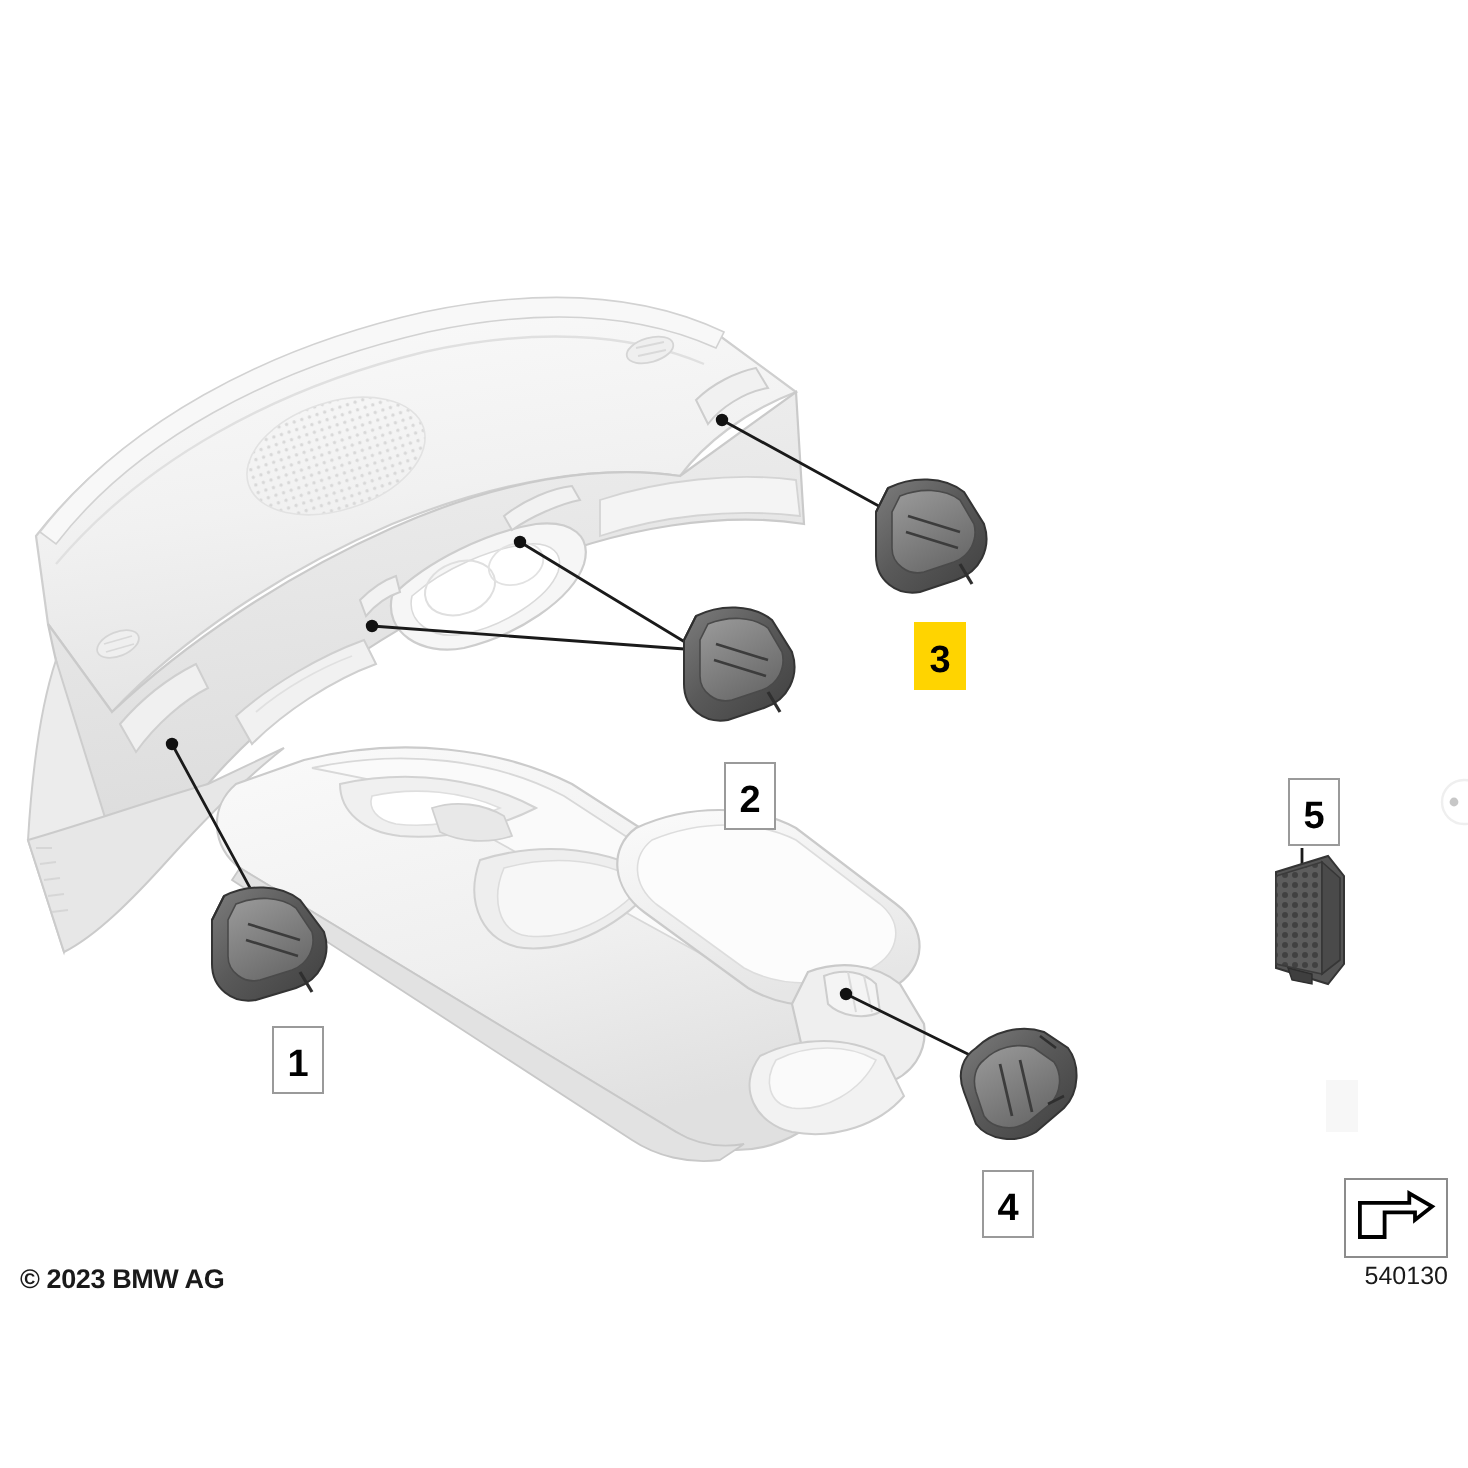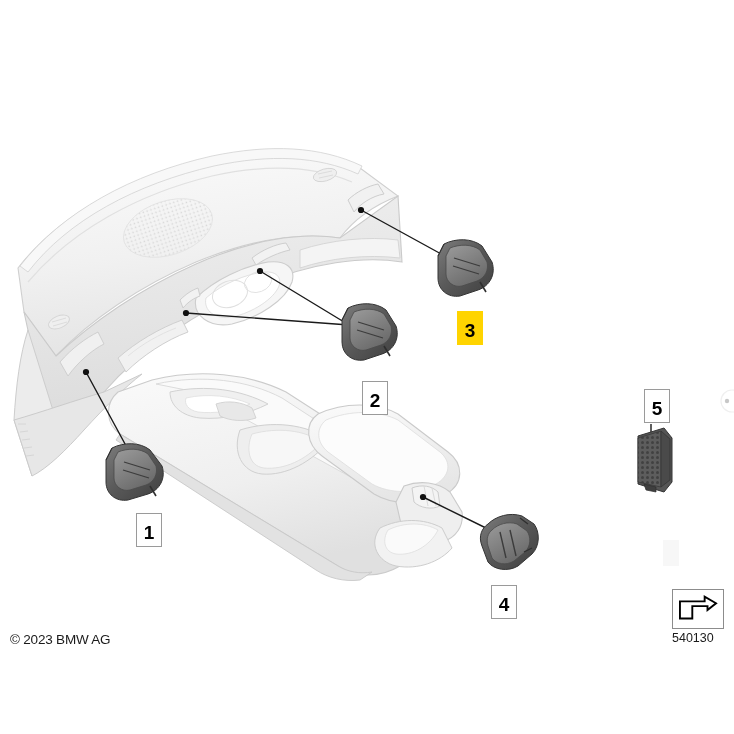--- a/index.html
+++ b/index.html
@@ -50,33 +50,33 @@
   .callout.highlighted {
     background: #ffd400;
     border-color: #ffd400;
   }
   
   #copyright {
     position: absolute;
     left: 10px;
     top: 632px;
     font-size: 13.5px;
-    font-weight: normal;
+    font-weight: bold;
     color: #1a1a1a;
     letter-spacing: -0.2px;
     white-space: nowrap;
     font-family: "Liberation Sans", sans-serif;
   }
   
   #diagram-id-plate {
     position: absolute;
     left: 672px;
     top: 589px;
     width: 52px;
-    text-align: left;
+    text-align: right;
   }
   #diagram-id-plate .frame {
     width: 52px;
     height: 40px;
     box-sizing: border-box;
     border: 1px solid #8c8c8c;
     background: #ffffff;
     position: relative;
   }
   #diagram-id-plate .frame svg {

